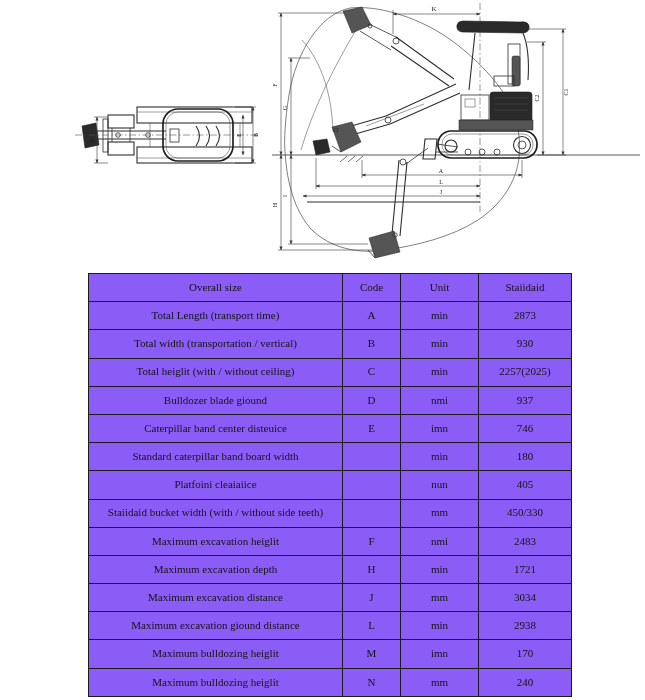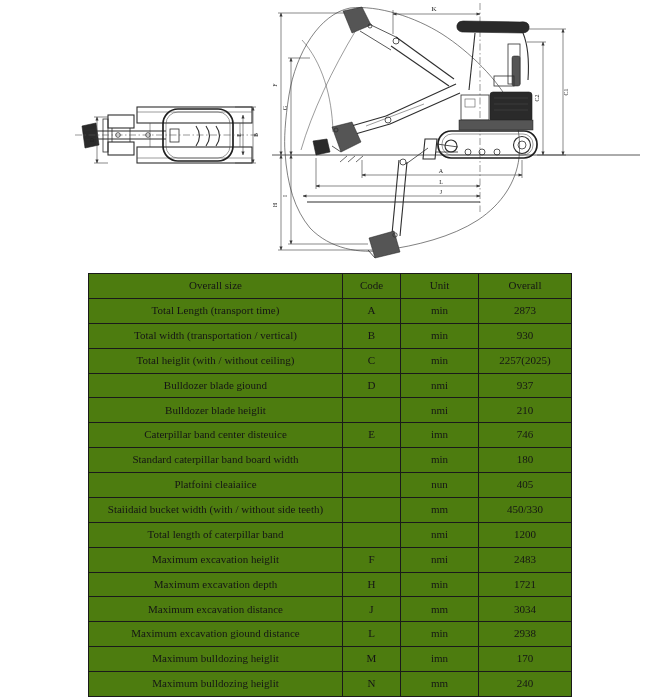--- a/index.html
+++ b/index.html
@@ -15,21 +15,21 @@
   .ln-thick{stroke:#1f1f1f;fill:none;stroke-width:1.7;}
   .dim{stroke:#3a3a3a;fill:none;stroke-width:0.6;}
   .fill-dark{fill:#2a2a2a;stroke:#1f1f1f;stroke-width:0.6;}
   .fill-mid{fill:#555;stroke:#1f1f1f;stroke-width:0.5;}
   .hatch{stroke:#2e2e2e;stroke-width:0.7;}
   .center{stroke:#555;stroke-width:0.6;stroke-dasharray:7 2.5 1.5 2.5;fill:none;}
   .env{stroke:#4a4a4a;stroke-width:0.7;fill:none;}
 
   table.spec{
     position:absolute;left:88px;top:273px;width:483px;height:424px;
-    border-collapse:collapse;table-layout:fixed;background:#4d7c0f;
+    border-collapse:collapse;table-layout:fixed;background:#8b5cf6;
   }
   table.spec td{
     border:1px solid #1a1a1a;text-align:center;vertical-align:middle;
     font-size:11px;line-height:1.05;padding:0 2px;height:18px;
     white-space:nowrap;overflow:hidden;color:#151515;
   }
 </style>
 </head>
 <body>
 
@@ -237,21 +237,21 @@
       <col style="width:254px">
       <col style="width:58px">
       <col style="width:78px">
       <col style="width:93px">
     </colgroup>
     <tbody>
         <tr>
           <td>Overall size</td>
           <td>Code</td>
           <td>Unit</td>
-          <td>Overall</td>
+          <td>Staiidaid</td>
         </tr>
         <tr>
           <td>Total Length (transport time)</td>
           <td>A</td>
           <td>min</td>
           <td>2873</td>
         </tr>
         <tr>
           <td>Total width (transportation / vertical)</td>
           <td>B</td>
@@ -264,26 +264,20 @@
           <td>min</td>
           <td>2257(2025)</td>
         </tr>
         <tr>
           <td>Bulldozer blade giound</td>
           <td>D</td>
           <td>nmi</td>
           <td>937</td>
         </tr>
         <tr>
-          <td>Bulldozer blade heiglit</td>
-          <td></td>
-          <td>nmi</td>
-          <td>210</td>
-        </tr>
-        <tr>
           <td>Caterpillar band center disteuice</td>
           <td>E</td>
           <td>imn</td>
           <td>746</td>
         </tr>
         <tr>
           <td>Standard caterpillar band board width</td>
           <td></td>
           <td>min</td>
           <td>180</td>
@@ -294,26 +288,20 @@
           <td>nun</td>
           <td>405</td>
         </tr>
         <tr>
           <td>Staiidaid bucket width (with / without side teeth)</td>
           <td></td>
           <td>mm</td>
           <td>450/330</td>
         </tr>
         <tr>
-          <td>Total length of caterpillar band</td>
-          <td></td>
-          <td>nmi</td>
-          <td>1200</td>
-        </tr>
-        <tr>
           <td>Maximum excavation heiglit</td>
           <td>F</td>
           <td>nmi</td>
           <td>2483</td>
         </tr>
         <tr>
           <td>Maximum excavation depth</td>
           <td>H</td>
           <td>min</td>
           <td>1721</td>

